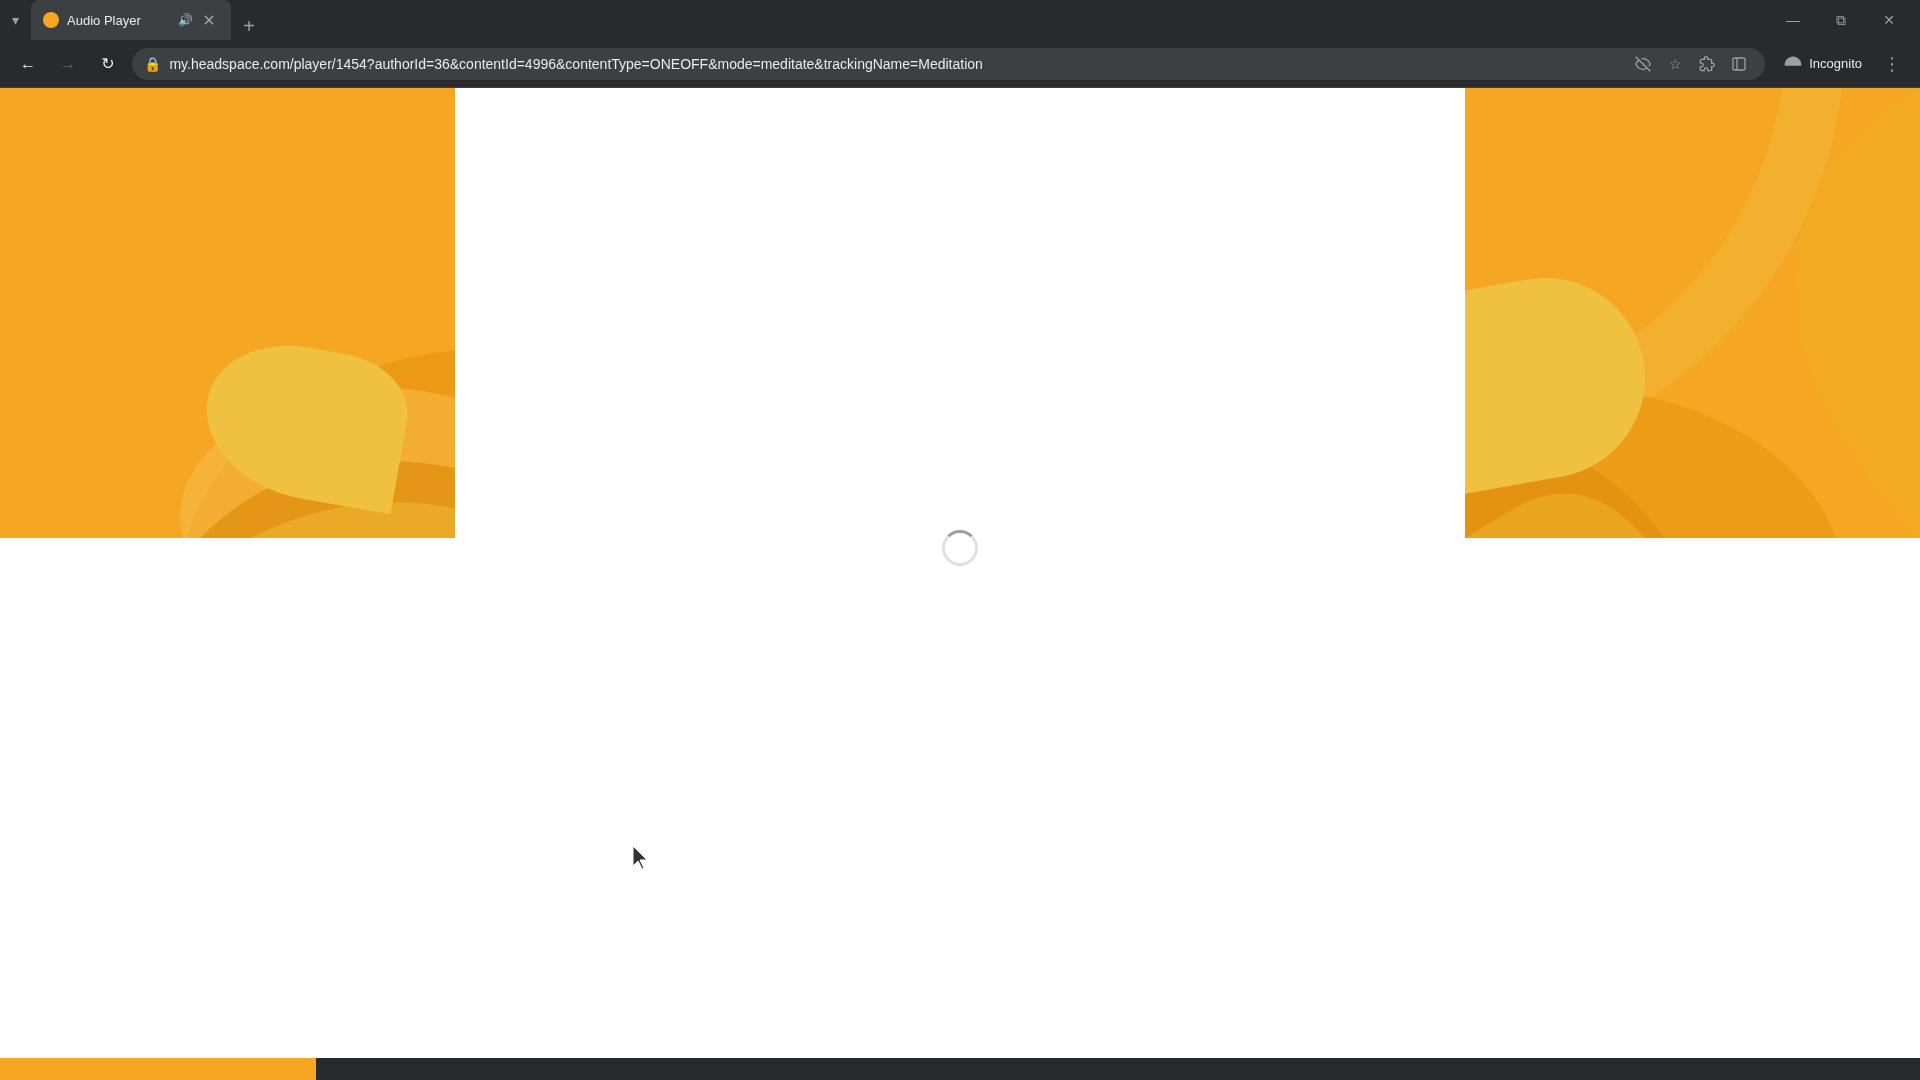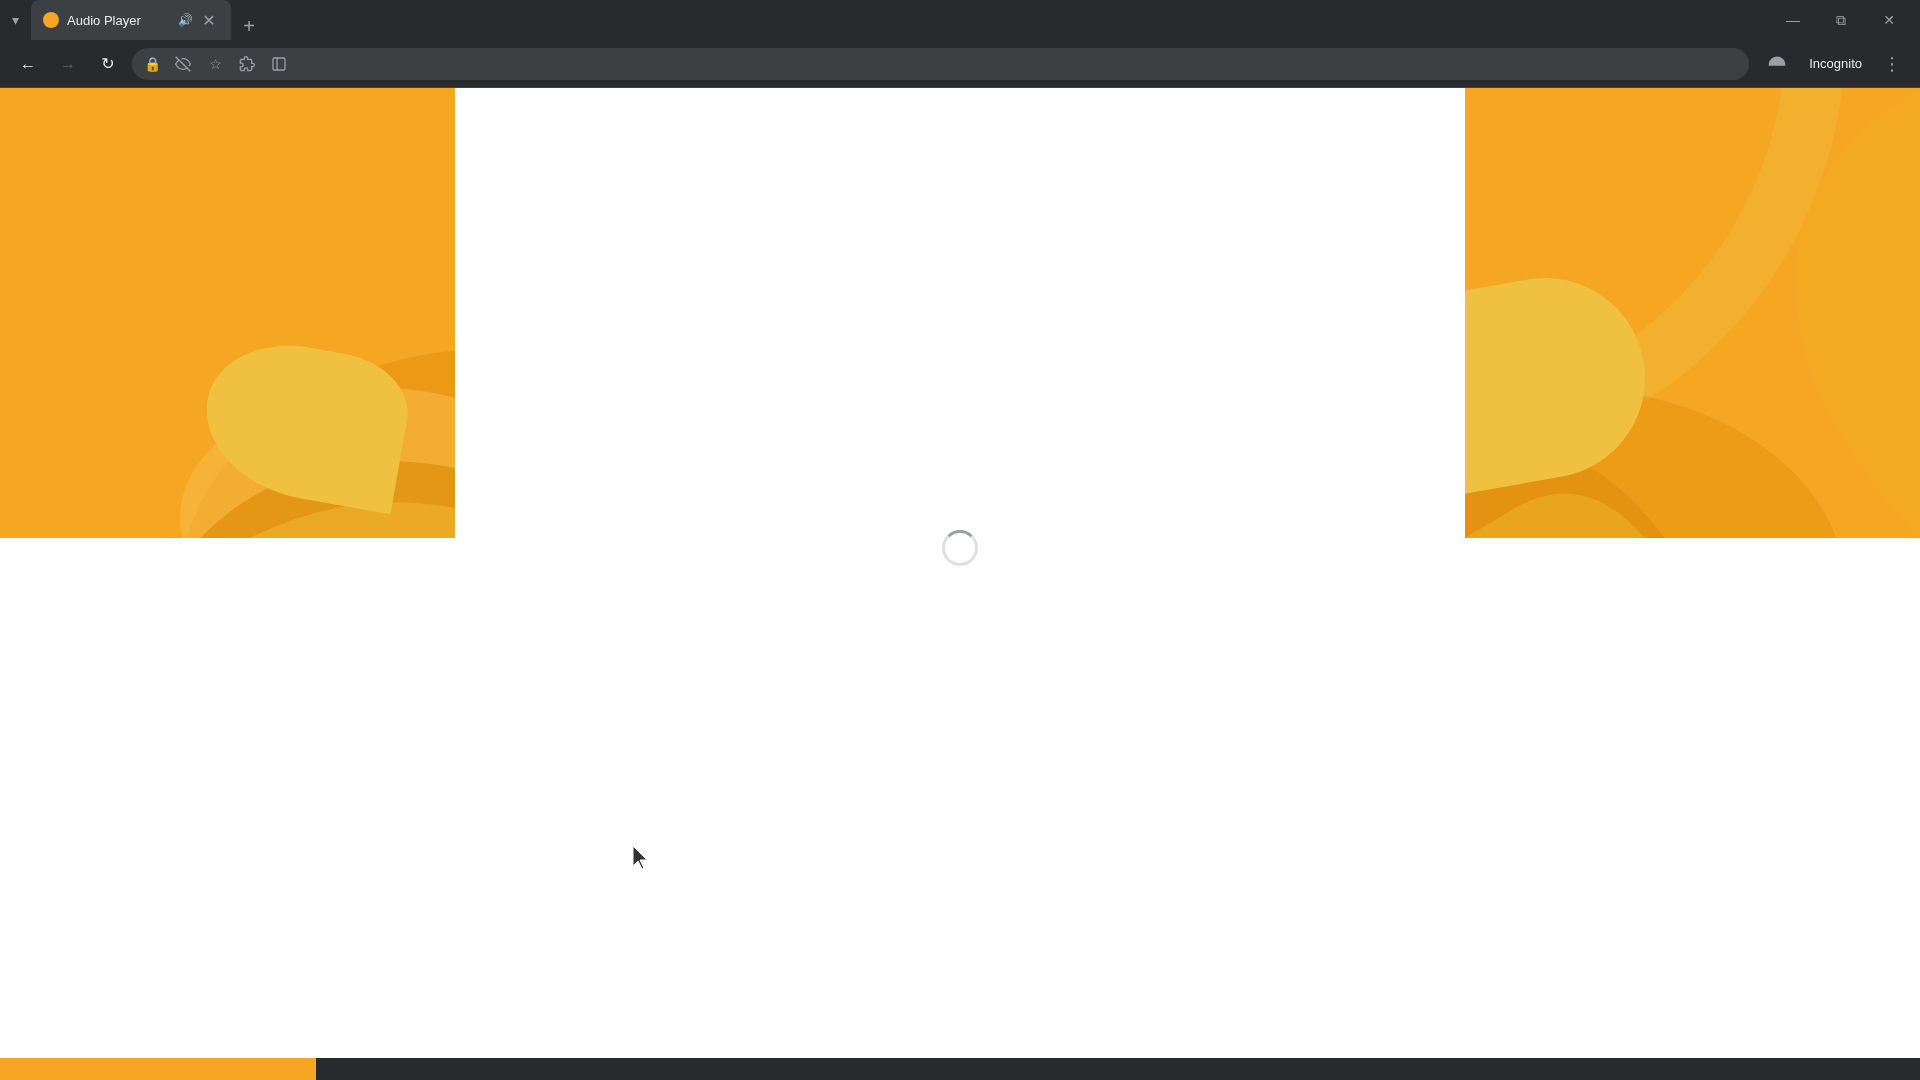--- a/index.html
+++ b/index.html
@@ -215,21 +215,20 @@
     }
 
     .incognito-icon {
       width: 20px;
       height: 20px;
     }
 
     .incognito-text {
       color: #e8eaed;
       font-size: 13px;
-      margin-left: 16px;
     }
 
     .menu-btn {
       width: 32px;
       height: 32px;
       display: flex;
       align-items: center;
       justify-content: center;
       border-radius: 50%;
       cursor: pointer;
@@ -388,20 +387,21 @@
     </div>
   </div>
 
   <div class="nav-bar">
     <div class="nav-btn">←</div>
     <div class="nav-btn disabled">→</div>
     <div class="nav-btn">↻</div>
 
     <div class="address-bar">
       <span class="address-lock-icon">🔒</span>
+      <span class="address-text">my.headspace.com/player/1454?authorId=36&amp;contentId=4996&amp;contentType=ONEOFF&amp;mode=meditate&amp;trackingName=Meditation</span>
       <div class="address-actions">
         <div class="address-action-btn">
 
           <svg width="16" height="16" viewBox="0 0 24 24" fill="none" stroke="#9aa0a6" stroke-width="2">
             <path d="M17.94 17.94A10.07 10.07 0 0 1 12 20c-7 0-11-8-11-8a18.45 18.45 0 0 1 5.06-5.94"></path>
             <path d="M9.9 4.24A9.12 9.12 0 0 1 12 4c7 0 11 8 11 8a18.5 18.5 0 0 1-2.16 3.19"></path>
             <line x1="1" y1="1" x2="23" y2="23"></line>
           </svg>
         </div>
         <div class="address-action-btn">☆</div>

